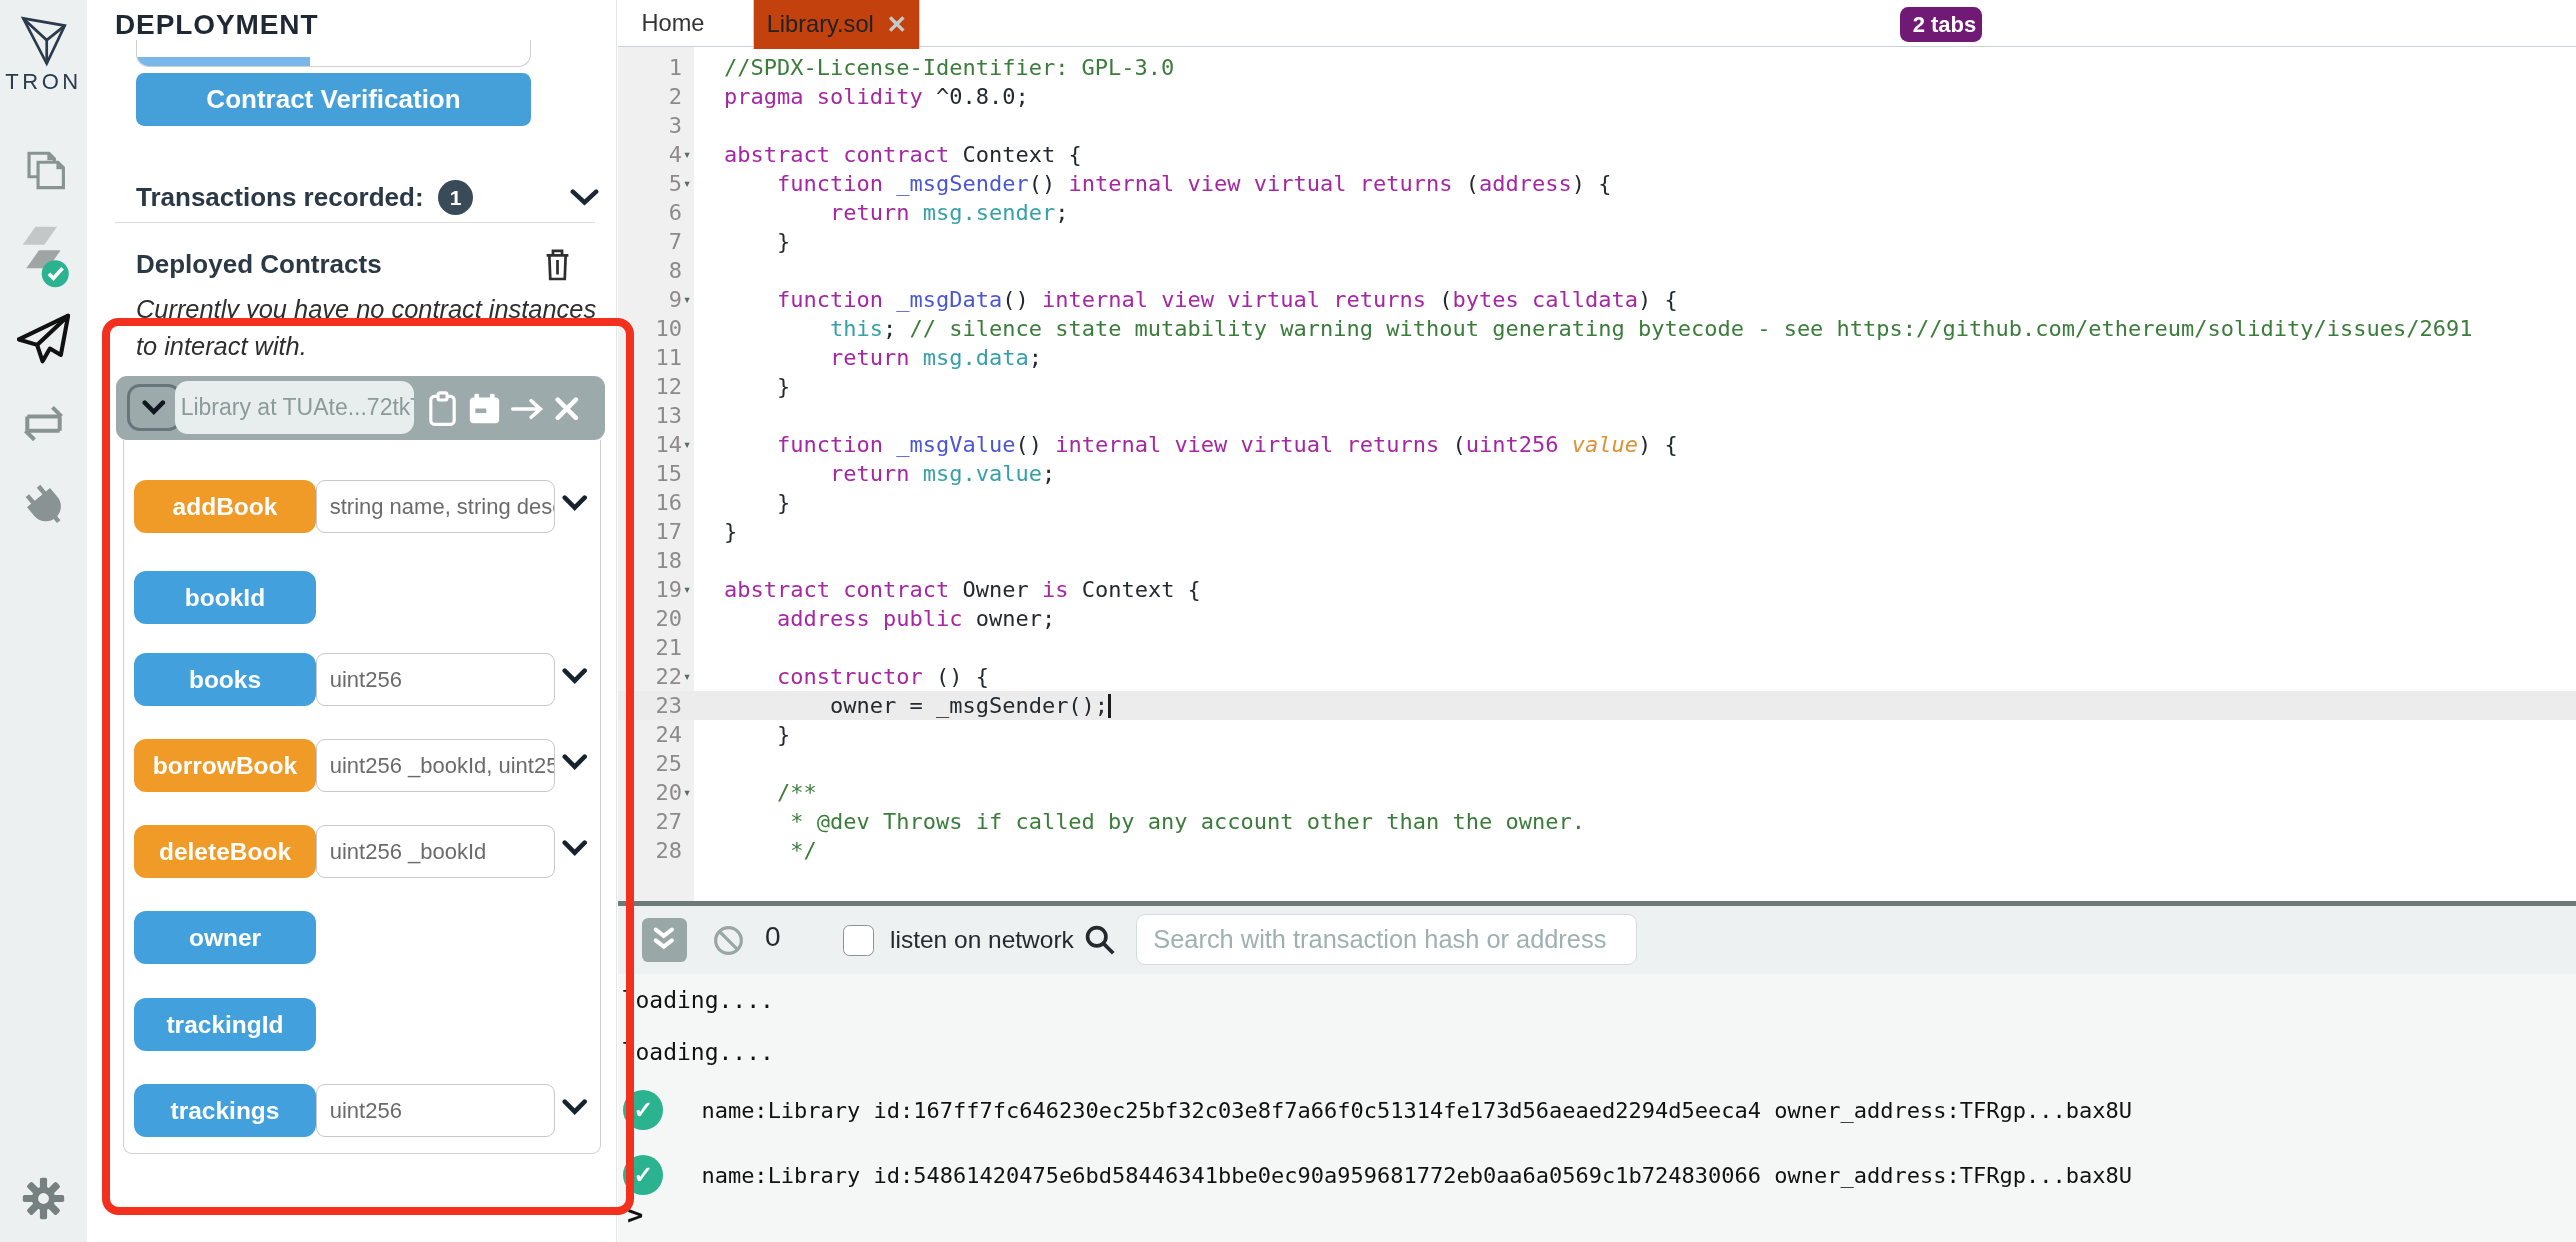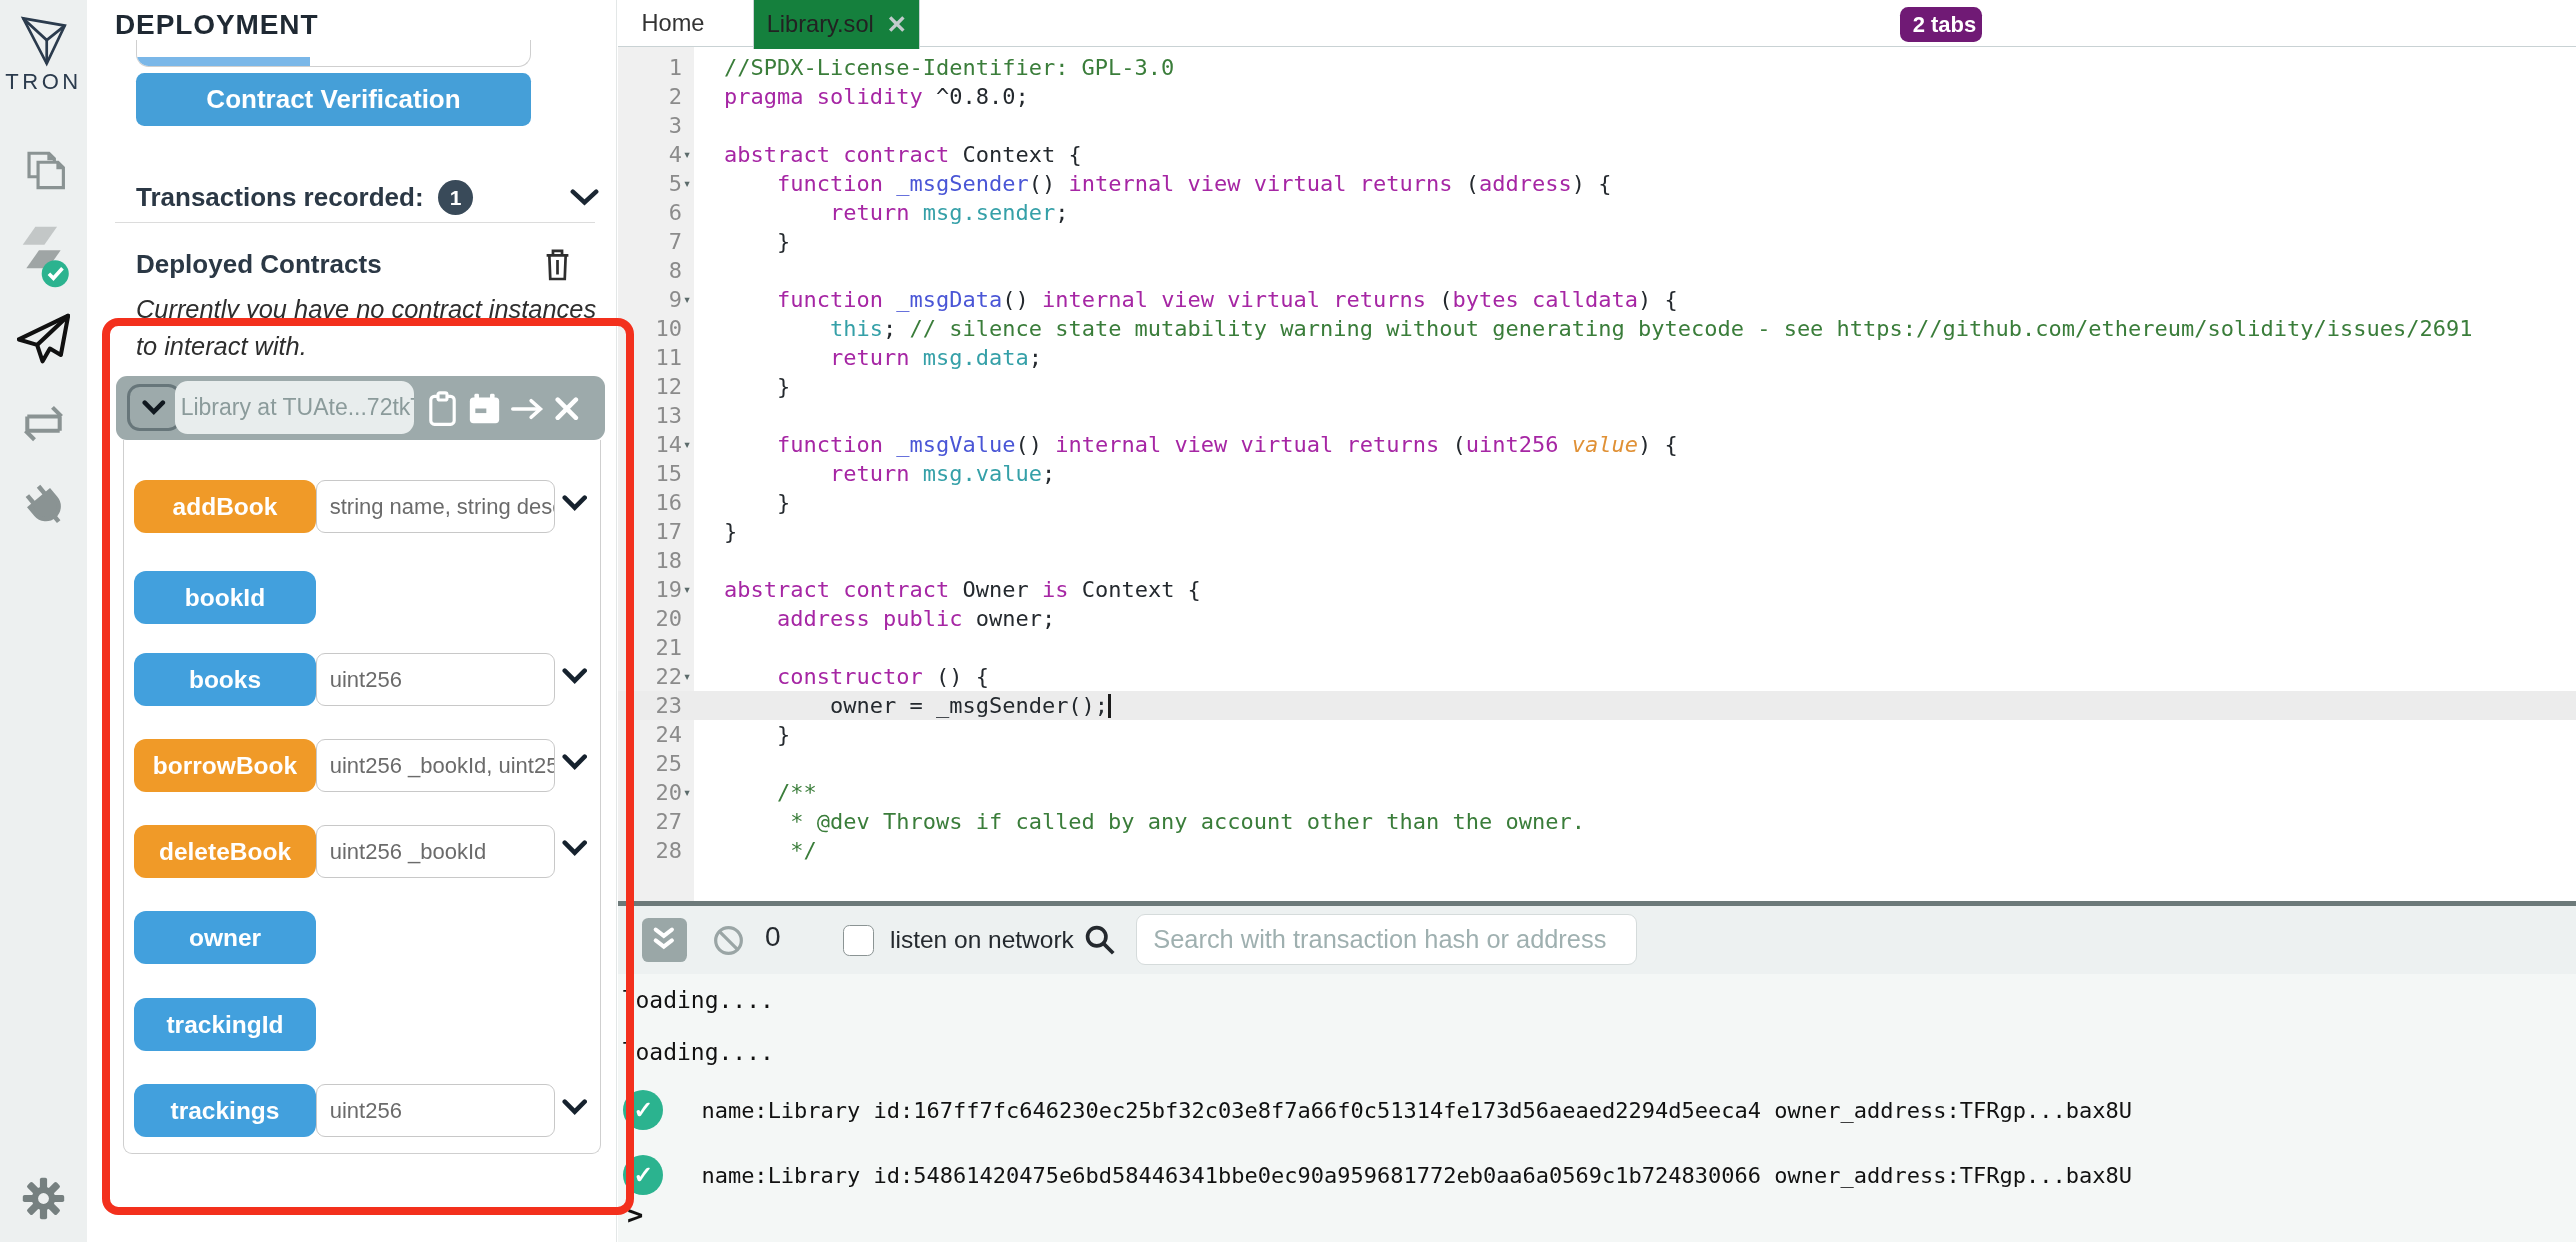--- a/index.html
+++ b/index.html
@@ -50,21 +50,21 @@
   .fn-chevron{position:absolute;left:438px;top:14.5px;}
 
   
   #red-box{left:102px;top:318px;width:532px;height:897px;border:8.2px solid #f3301d;border-radius:16.3px;z-index:60;pointer-events:none;}
 
   
   #editor{left:618px;top:0;width:1958px;height:907px;background:#fff;}
   #tabbar{position:absolute;left:0;top:0;width:1958px;height:47px;background:#fff;border-bottom:1.8px solid #c9d2d4;}
   .tab{position:absolute;top:0;height:47px;display:flex;align-items:center;font-size:23.6px;color:#333;}
   .tab-home{left:9px;padding:0 14.5px;}
-  .tab-active{left:135px;width:167px;height:49px;background:#15803d;border-left:1.8px solid #c9d2d4;border-right:1.8px solid #c9d2d4;
+  .tab-active{left:135px;width:167px;height:49px;background:#c2410c;border-left:1.8px solid #c9d2d4;border-right:1.8px solid #c9d2d4;
     padding-left:12.7px;color:#222;align-items:center;}
   .tab-close{margin-left:12.7px;color:#c2cbcd;font-weight:700;font-size:24.5px;}
   #tabs-badge{position:absolute;left:1900px;top:7.3px;width:82px;height:35px;background:#701a75;border-radius:8.2px;
     color:#fff;font-weight:700;font-size:22px;display:flex;align-items:center;padding-left:12.7px;z-index:5;}
   #gutter-bg{position:absolute;left:0;top:47px;width:76px;height:854px;background:#f0f0f0;}
   #code-area{position:absolute;left:0;top:53px;width:1958px;}
   .code-line{position:relative;height:29px;white-space:pre;font-family:"DejaVu Sans Mono", monospace;font-size:22px;line-height:29px;}
   .code-line.hl{background:#ececec;}
   .ln{position:absolute;left:0;top:0;width:64px;text-align:right;color:#8b8b8b;}
   .fold{position:absolute;left:65px;top:0;width:20px;color:#5b6b6b;font-size:13.6px;}

